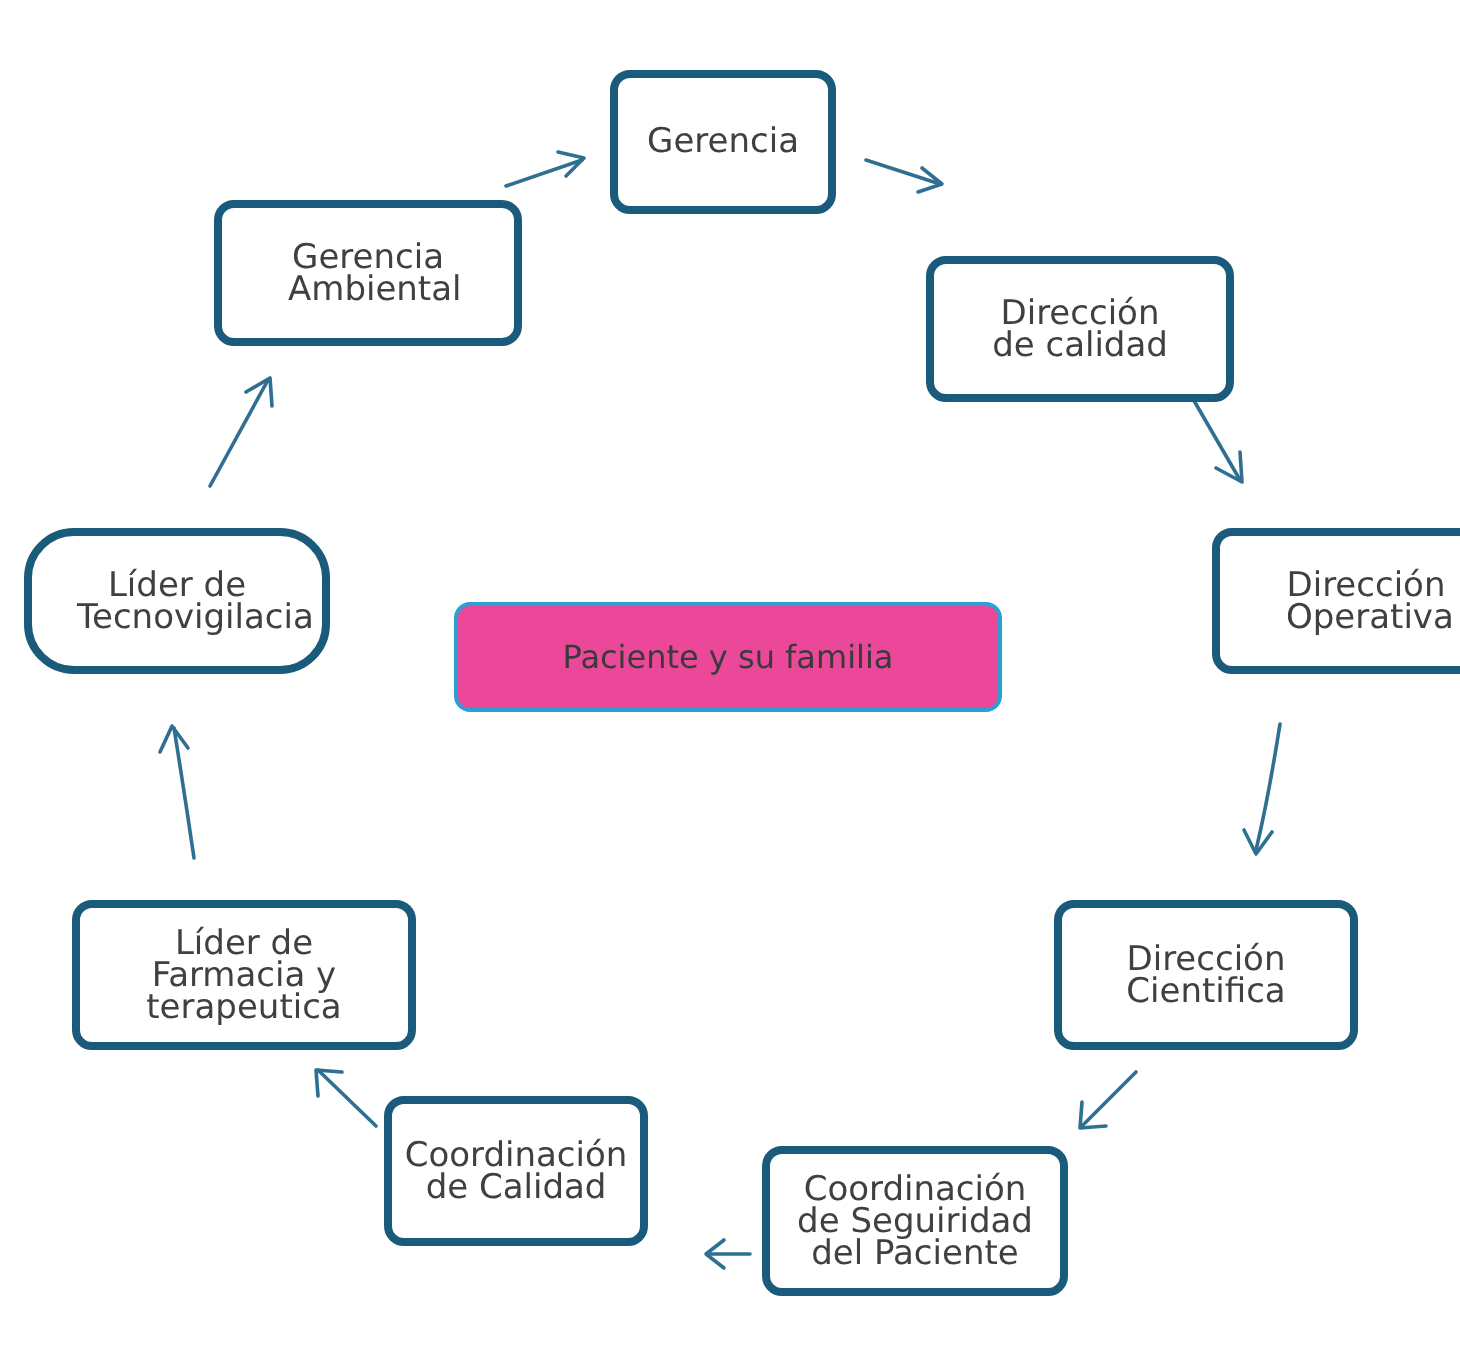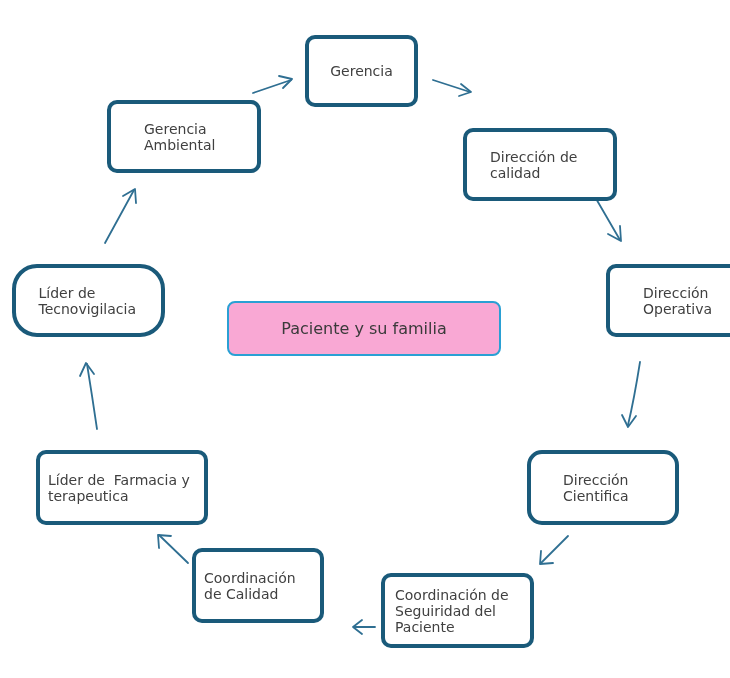--- a/index.html
+++ b/index.html
@@ -1,26 +1,26 @@
 <!DOCTYPE html>
 <html><head>
 <meta charset="utf-8">
 <style>
   html, body { margin: 0; padding: 0; background: #ffffff; }
   body { width: 730px; height: 678px; position: relative; overflow: hidden;
          font-family: "DejaVu Sans", sans-serif; }
   .box {
     position: absolute; box-sizing: border-box;
     border: 4px solid #1a5a7a; border-radius: 10px; background: #ffffff;
-    display: flex; align-items: center; justify-content: center; 
-    color: #404040; font-size: 14px; line-height: 16px; padding: 0 8px;
+    display: flex; align-items: center; justify-content: center; text-align: center;
+    color: #404040; font-size: 17px; line-height: 16px; padding: 0 8px;
   }
   .center-box {
     position: absolute; box-sizing: border-box;
-    border: 2px solid #2aa0d4; border-radius: 8px; background: #f9a8d4;
+    border: 2px solid #2aa0d4; border-radius: 8px; background: #ec4899;
     display: flex; align-items: center; justify-content: center;
     color: #3a3a3a; font-size: 16px;
   }
   svg.arrows { position: absolute; left: 0; top: 0; }
   svg.arrows path { fill: none; stroke: #2f6f92; stroke-width: 1.8; stroke-linecap: round; stroke-linejoin: round; }
 </style>
 </head>
 <body>
 
 <svg class="arrows" width="730" height="678">
@@ -64,21 +64,21 @@
 
 <div class="box" style="left:305px; top:35px; width:113px; height:72px;">
   <span>Gerencia</span>
 </div>
 <div class="box" style="left:463px; top:100px; width:154px; height:73px;margin-top:28px;">
   <span style="max-width:100px;">Dirección de calidad</span>
 </div>
 <div class="box" style="left:558px; top:264px; width:154px; height:73px;margin-left:48px;">
   <span style="max-width:80px;">Dirección Operativa</span>
 </div>
-<div class="box" style="left:527px; top:450px; width:152px; height:75px;border-radius:15px;">
+<div class="box" style="left:527px; top:450px; width:152px; height:75px;">
   <span style="max-width:80px;">Dirección Cientifica</span>
 </div>
 <div class="box" style="left:381px; top:573px; width:153px; height:75px;">
   <span style="max-width:125px;">Coordinación de Seguiridad del Paciente</span>
 </div>
 <div class="box" style="left:192px; top:548px; width:132px; height:75px;">
   <span style="max-width:125px;">Coordinación de Calidad</span>
 </div>
 <div class="box" style="left:36px; top:450px; width:172px; height:75px;">
   <span style="max-width:150px; white-space:pre-wrap;">Líder de  Farmacia y terapeutica</span>

